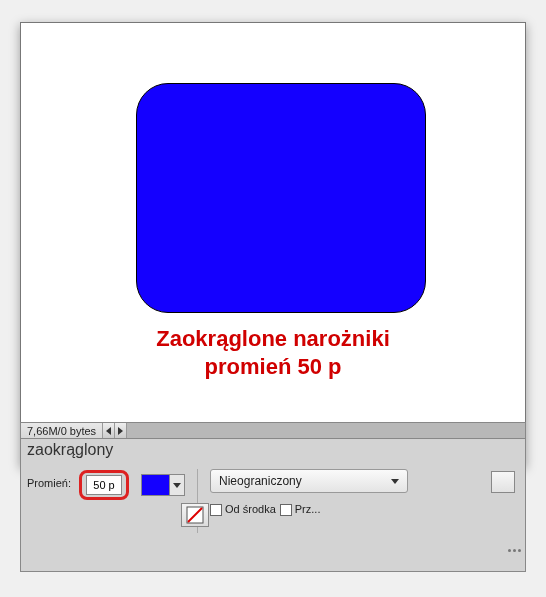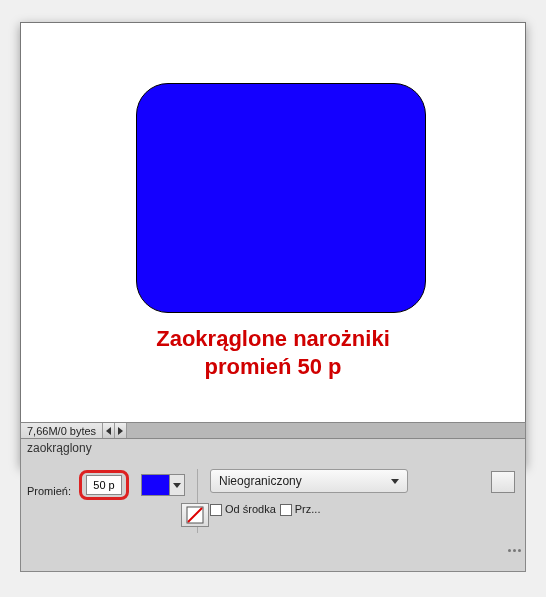--- a/index.html
+++ b/index.html
@@ -95,35 +95,35 @@
     left: 0; top: 417px;
     width: 506px;
     height: 133px;
     background: #d3d3d3;
     border: 1px solid #888;
     border-top: none;
   }
   .tab-label {
     position: absolute;
     left: 6px; top: 2px;
-    font-size: 12px;
+    font-size: 16px;
     color: #333;
   }
   .controls-row {
     position: absolute;
     left: 6px;
     top: 30px;
     right: 6px;
     height: 70px;
     display: flex;
     align-items: flex-start;
     gap: 8px;
   }
   .radius-label {
-    margin-top: 16px;
+    margin-top: 8px;
     color: #222;
   }
   .radius-highlight {
     display: inline-flex;
     align-items: center;
     height: 30px;
     border: 3px solid #d22;
     border-radius: 8px;
     padding: 0 4px;
     margin-top: 1px;

